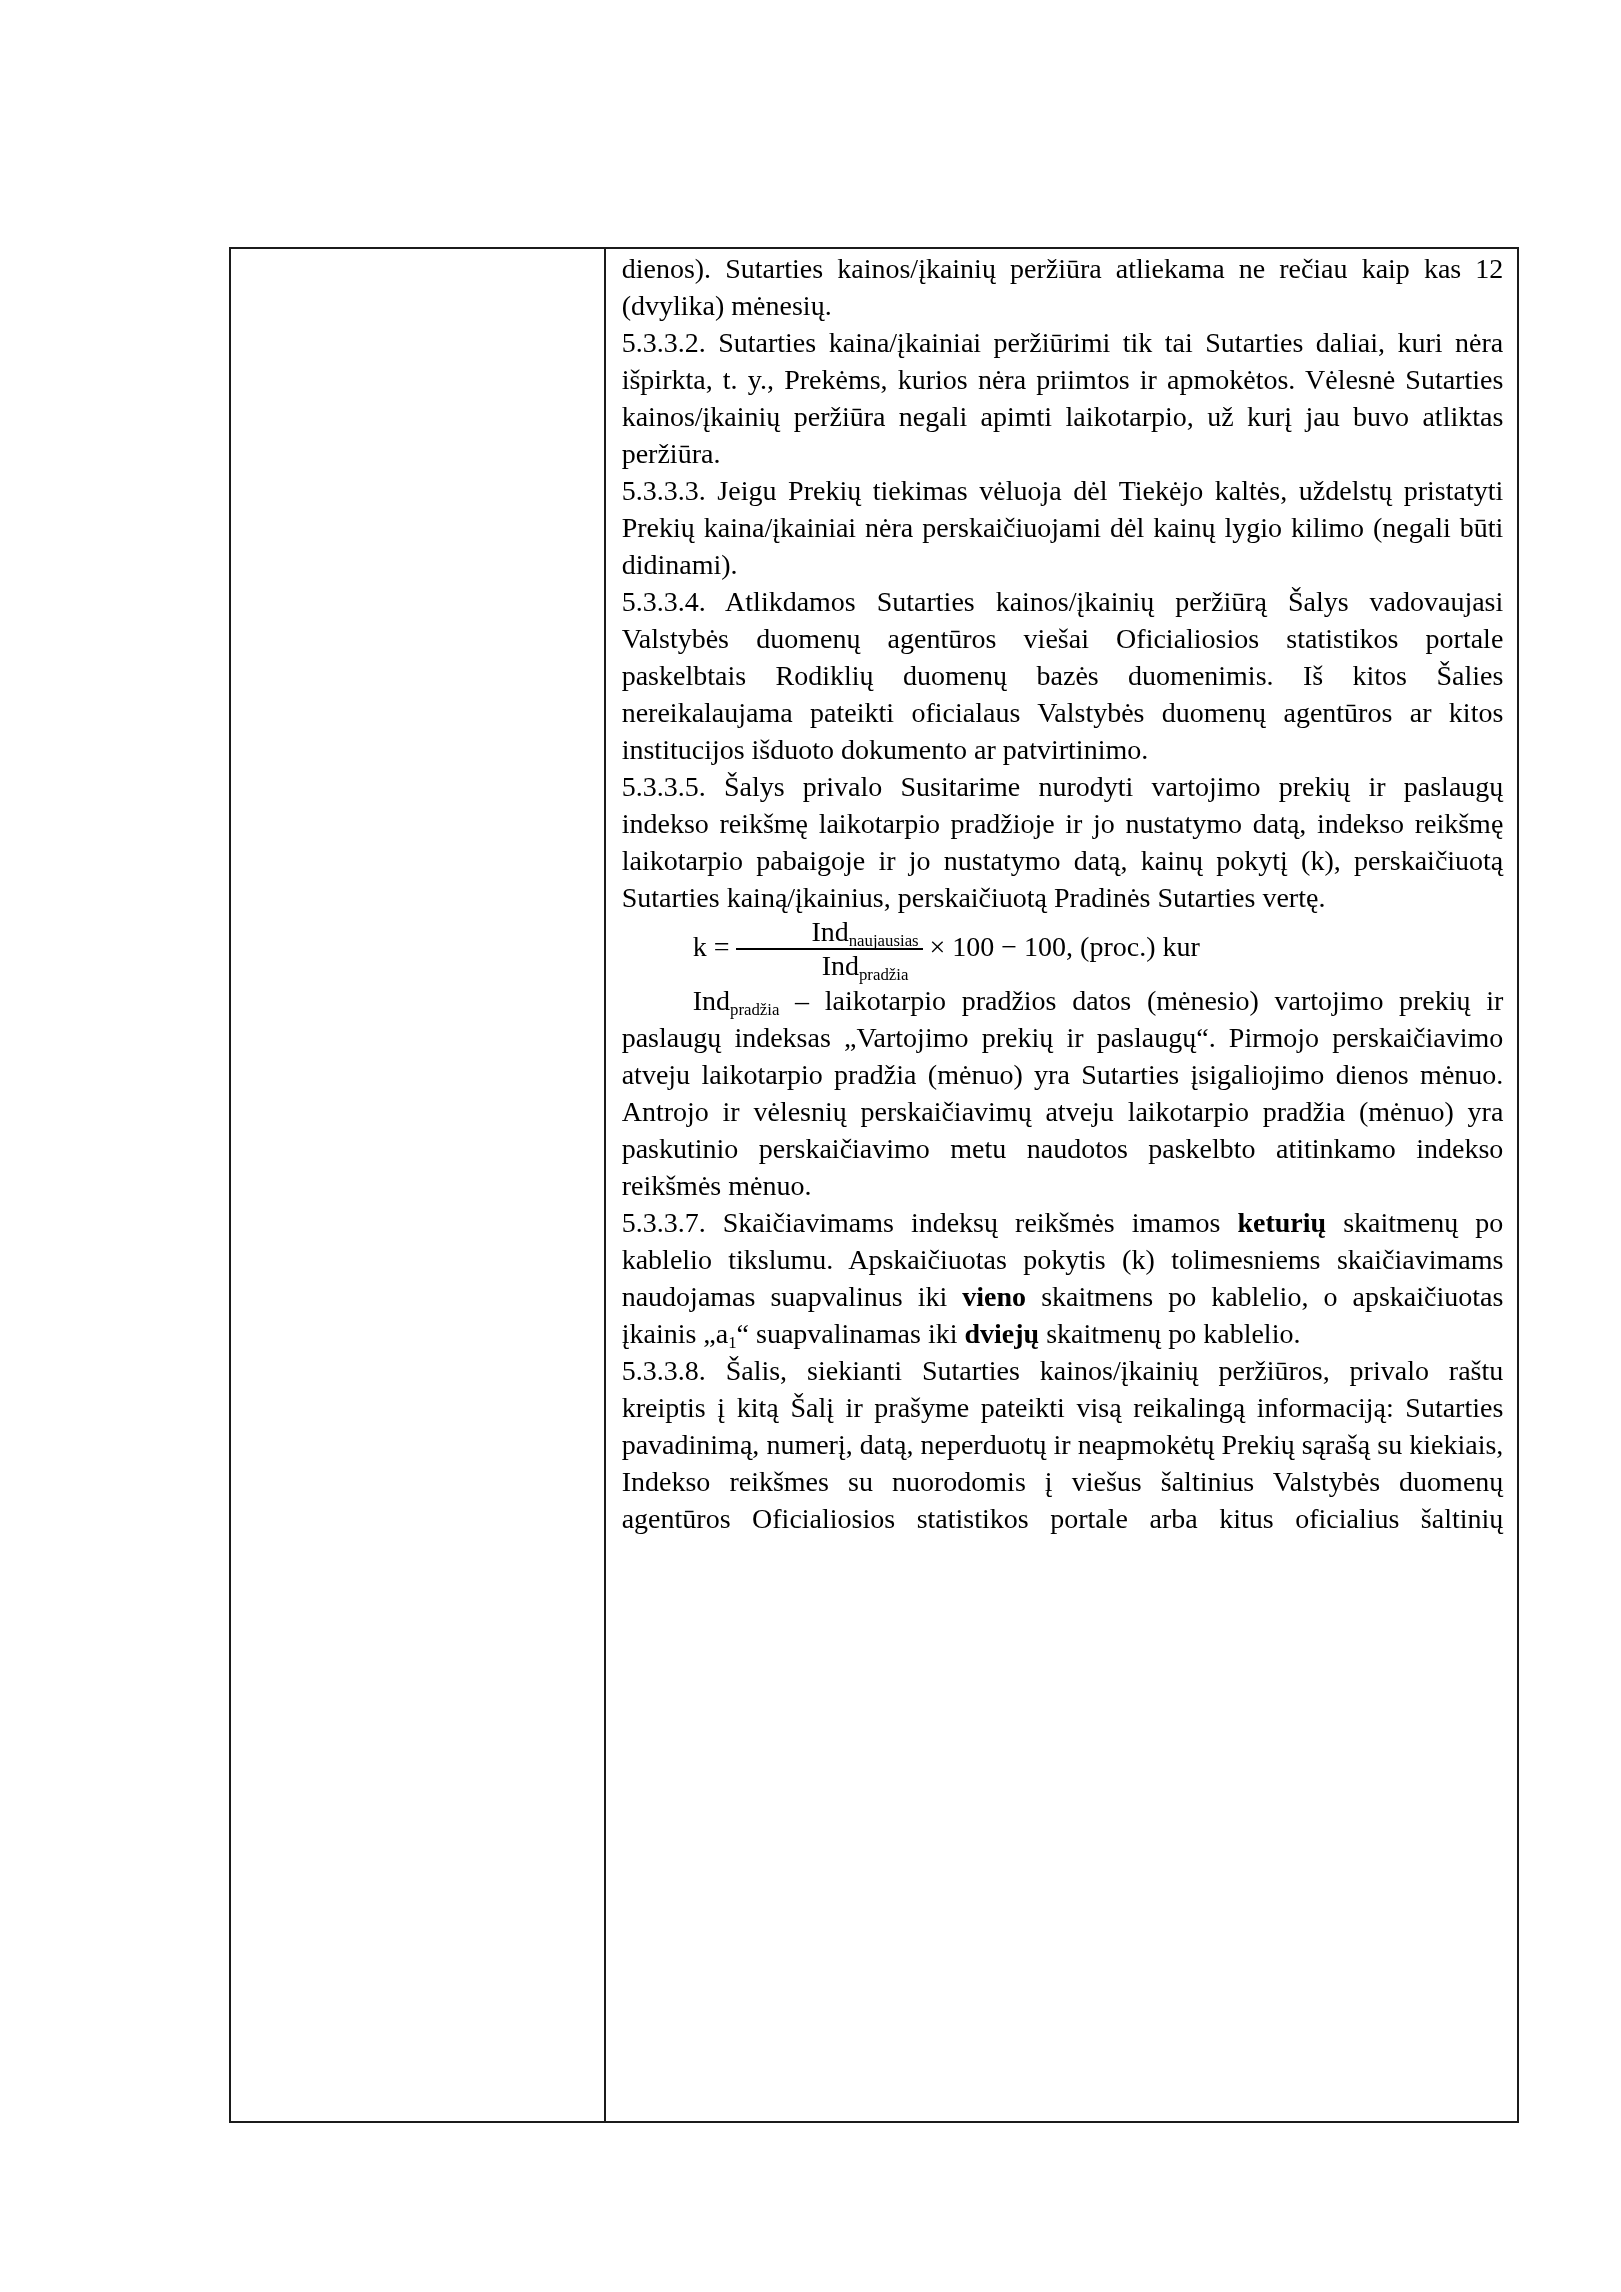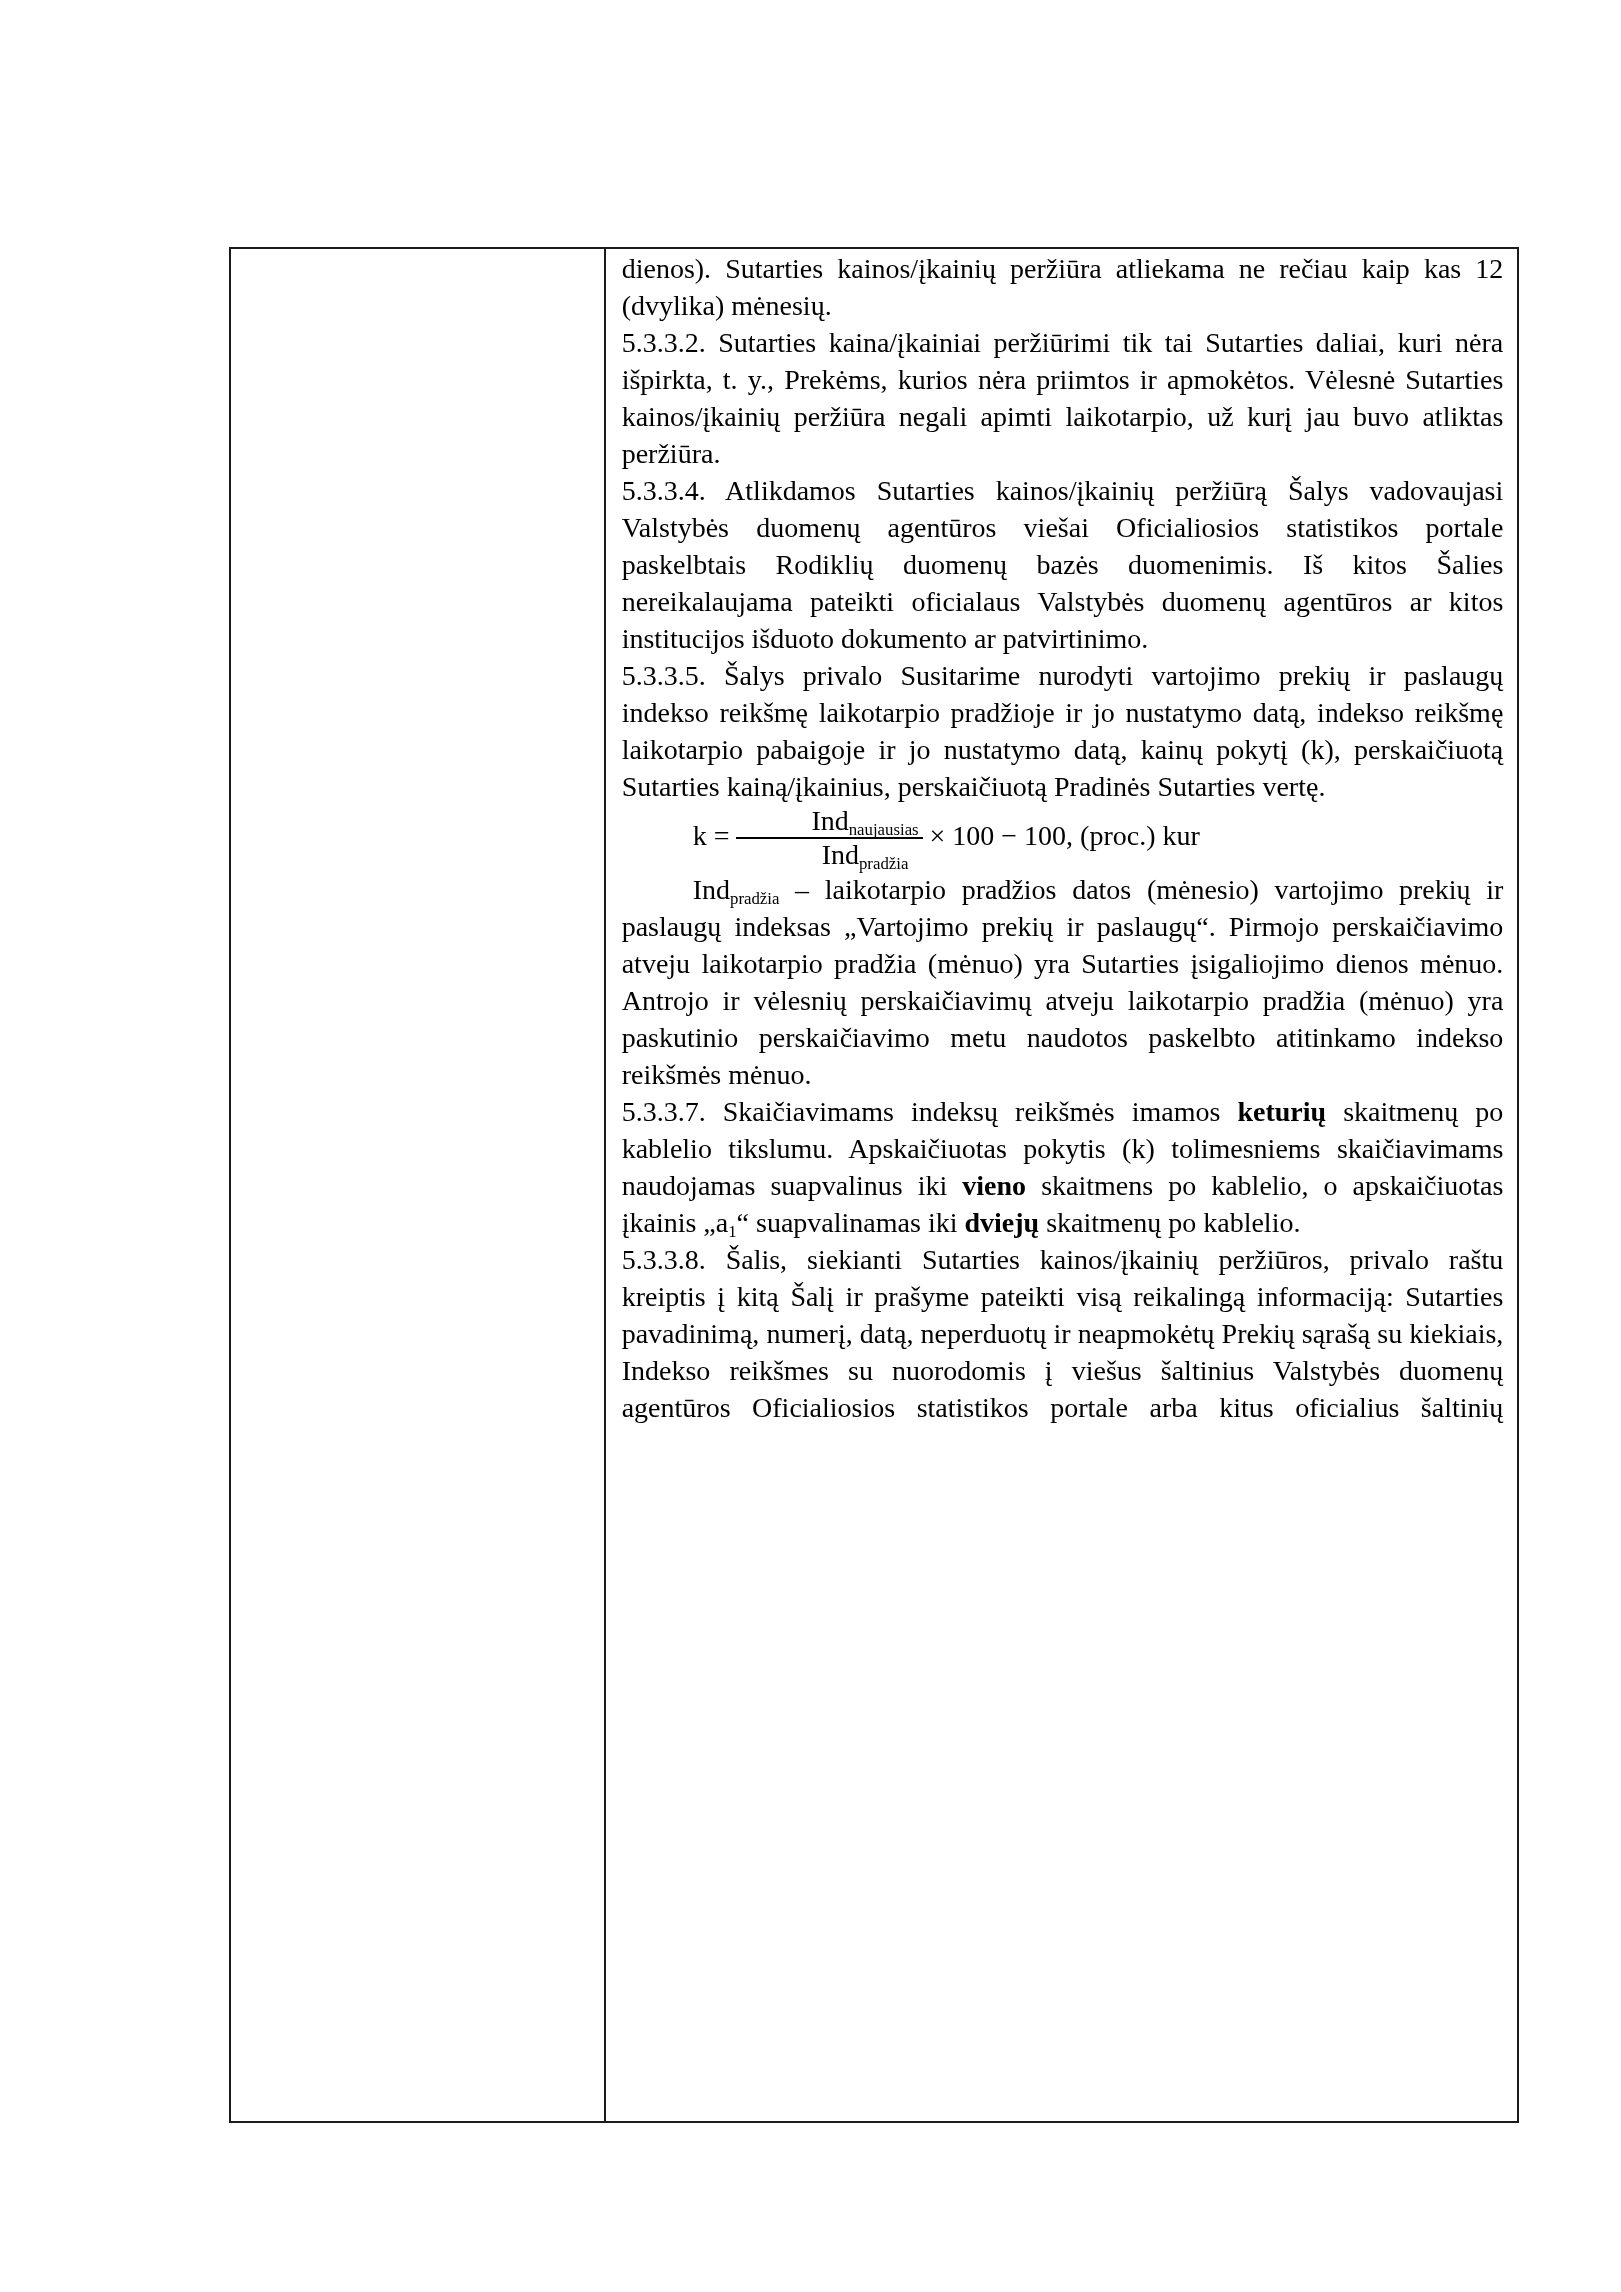--- a/index.html
+++ b/index.html
@@ -71,20 +71,21 @@
 
 <div class="page">
   <div class="doc-table">
     <div class="col-left"></div>
     <div class="col-right">
 
       <p class="para"><span>dienos). Sutarties kainos/įkainių peržiūra atliekama ne rečiau kaip kas 12 (dvylika) mėnesių.</span></p>
 
       <p class="para"><span>5.3.3.2. Sutarties kaina/įkainiai peržiūrimi tik tai Sutarties daliai, kuri nėra išpirkta, t. y., Prekėms, kurios nėra priimtos ir apmokėtos. Vėlesnė Sutarties kainos/įkainių peržiūra negali apimti laikotarpio, už kurį jau buvo atliktas peržiūra.</span></p>
 
+      <p class="para"><span>5.3.3.3. Jeigu Prekių tiekimas vėluoja dėl Tiekėjo kaltės, uždelstų pristatyti Prekių kaina/įkainiai nėra perskaičiuojami dėl kainų lygio kilimo (negali būti didinami).</span></p>
 
       <p class="para"><span>5.3.3.4. Atlikdamos Sutarties kainos/įkainių peržiūrą Šalys vadovaujasi Valstybės duomenų agentūros viešai Oficialiosios statistikos portale paskelbtais Rodiklių duomenų bazės duomenimis. Iš kitos Šalies nereikalaujama pateikti oficialaus Valstybės duomenų agentūros ar kitos institucijos išduoto dokumento ar patvirtinimo.</span></p>
 
       <p class="para"><span>5.3.3.5. Šalys privalo Susitarime nurodyti vartojimo prekių ir paslaugų indekso reikšmę laikotarpio pradžioje ir jo nustatymo datą, indekso reikšmę laikotarpio pabaigoje ir jo nustatymo datą, kainų pokytį (k), perskaičiuotą Sutarties kainą/įkainius, perskaičiuotą Pradinės Sutarties vertę.</span></p>
 
 
 
 
 
       <p class="para indent"><span>k = </span><span class="frac">

